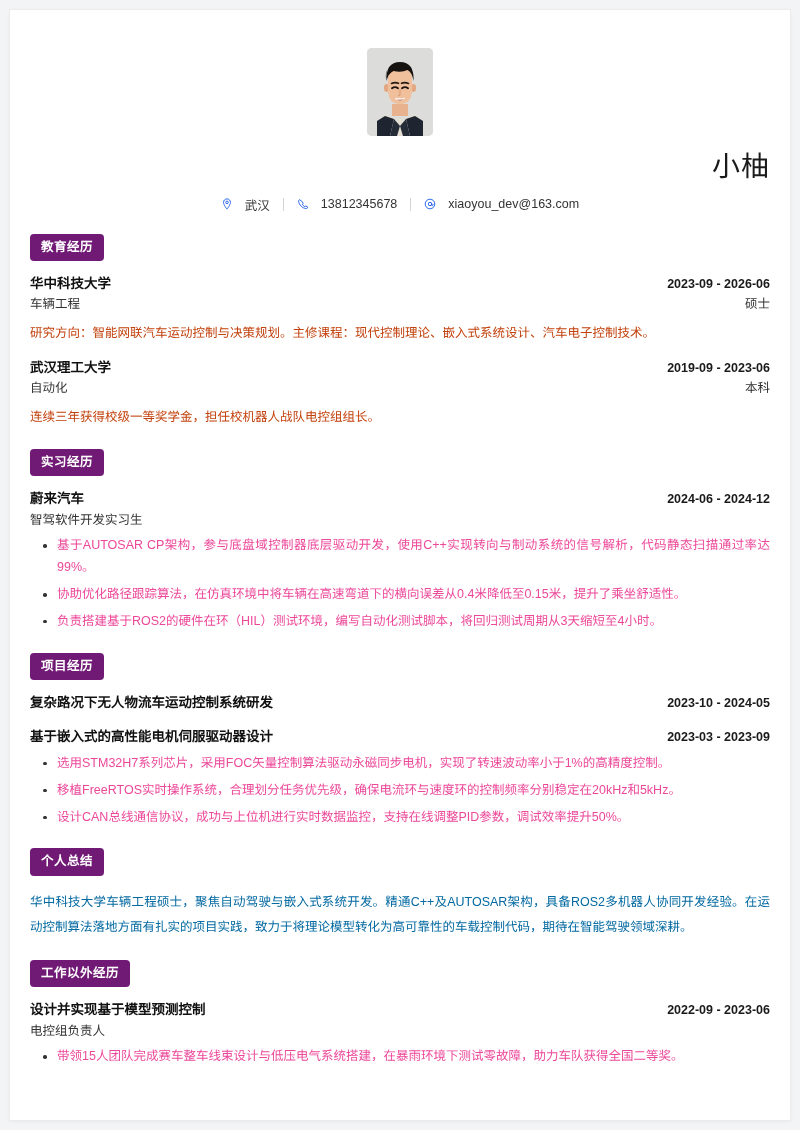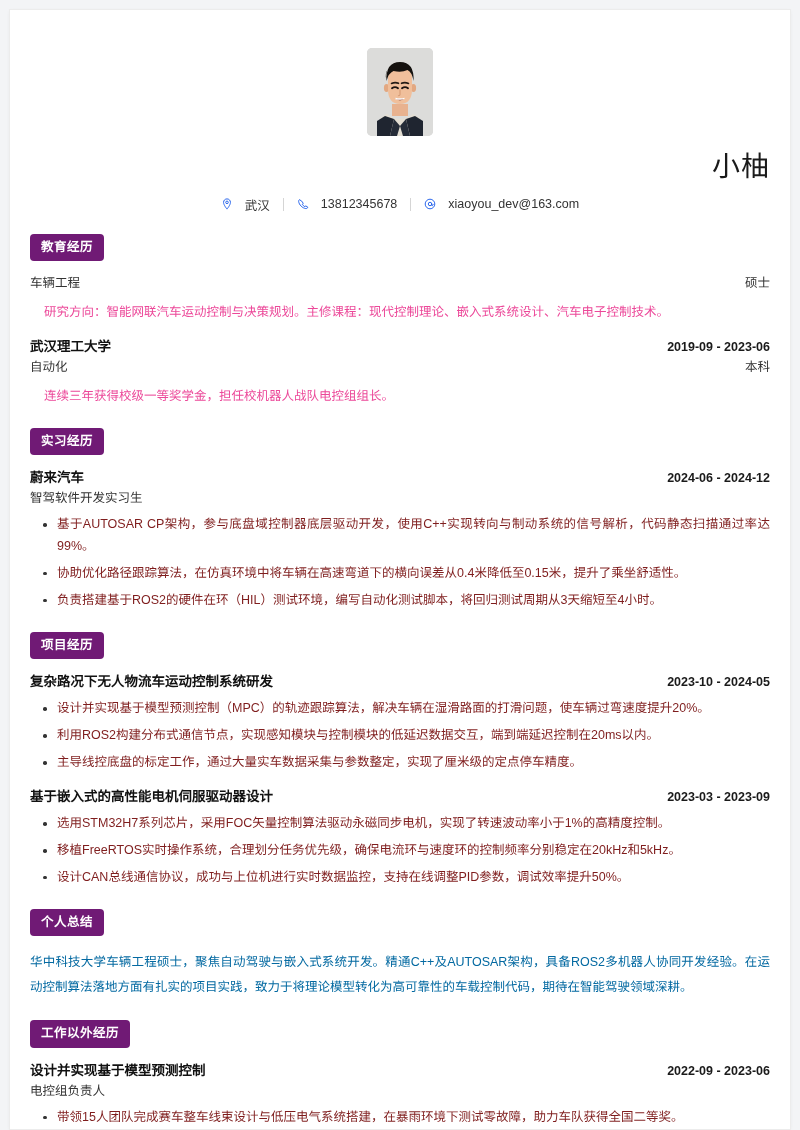--- a/index.html
+++ b/index.html
@@ -134,36 +134,35 @@
     font-size: 12.5px;
     color: #333333;
     white-space: nowrap;
     text-align: right;
     line-height: 1.5;
   }
 
   .desc {
     margin-top: 9px;
     font-size: 12.5px;
-    color: #ec4899;
+    color: #c2410c;
     line-height: 1.75;
     text-align: justify;
-    margin-left: 14px;
   }
 
   ul.bullets {
     margin: 6px 0 0 0;
     padding: 0;
     list-style: none;
   }
   ul.bullets li {
     position: relative;
     padding-left: 27px;
     font-size: 12.5px;
-    color: #7f1d1d;
+    color: #ec4899;
     line-height: 1.75;
     margin-top: 5px;
     text-align: justify;
   }
   ul.bullets li:first-child { margin-top: 0; }
   ul.bullets li::before {
     content: "";
     position: absolute;
     left: 13px;
     top: 9px;
@@ -260,20 +259,24 @@
         </span>
         <span>xiaoyou_dev@163.com</span>
       </div>
     </div>
   </div>
 
   <div class="section">
     <span class="badge">教育经历</span>
 
     <div class="entry">
+      <div class="entry-head">
+        <span class="entry-title">华中科技大学</span>
+        <span class="entry-date">2023-09 - 2026-06</span>
+      </div>
       <div class="entry-sub">
         <span class="entry-role">车辆工程</span>
         <span class="entry-degree">硕士</span>
       </div>
       <div class="desc">研究方向：智能网联汽车运动控制与决策规划。主修课程：现代控制理论、嵌入式系统设计、汽车电子控制技术。</div>
     </div>
 
     <div class="entry">
       <div class="entry-head">
         <span class="entry-title">武汉理工大学</span>
@@ -307,25 +310,20 @@
   </div>
 
   <div class="section">
     <span class="badge">项目经历</span>
 
     <div class="entry">
       <div class="entry-head">
         <span class="entry-title">复杂路况下无人物流车运动控制系统研发</span>
         <span class="entry-date">2023-10 - 2024-05</span>
       </div>
-      <ul class="bullets">
-        <li>设计并实现基于模型预测控制（MPC）的轨迹跟踪算法，解决车辆在湿滑路面的打滑问题，使车辆过弯速度提升20%。</li>
-        <li>利用ROS2构建分布式通信节点，实现感知模块与控制模块的低延迟数据交互，端到端延迟控制在20ms以内。</li>
-        <li>主导线控底盘的标定工作，通过大量实车数据采集与参数整定，实现了厘米级的定点停车精度。</li>
-      </ul>
     </div>
 
     <div class="entry">
       <div class="entry-head">
         <span class="entry-title">基于嵌入式的高性能电机伺服驱动器设计</span>
         <span class="entry-date">2023-03 - 2023-09</span>
       </div>
       <ul class="bullets">
         <li>选用STM32H7系列芯片，采用FOC矢量控制算法驱动永磁同步电机，实现了转速波动率小于1%的高精度控制。</li>
         <li>移植FreeRTOS实时操作系统，合理划分任务优先级，确保电流环与速度环的控制频率分别稳定在20kHz和5kHz。</li>

